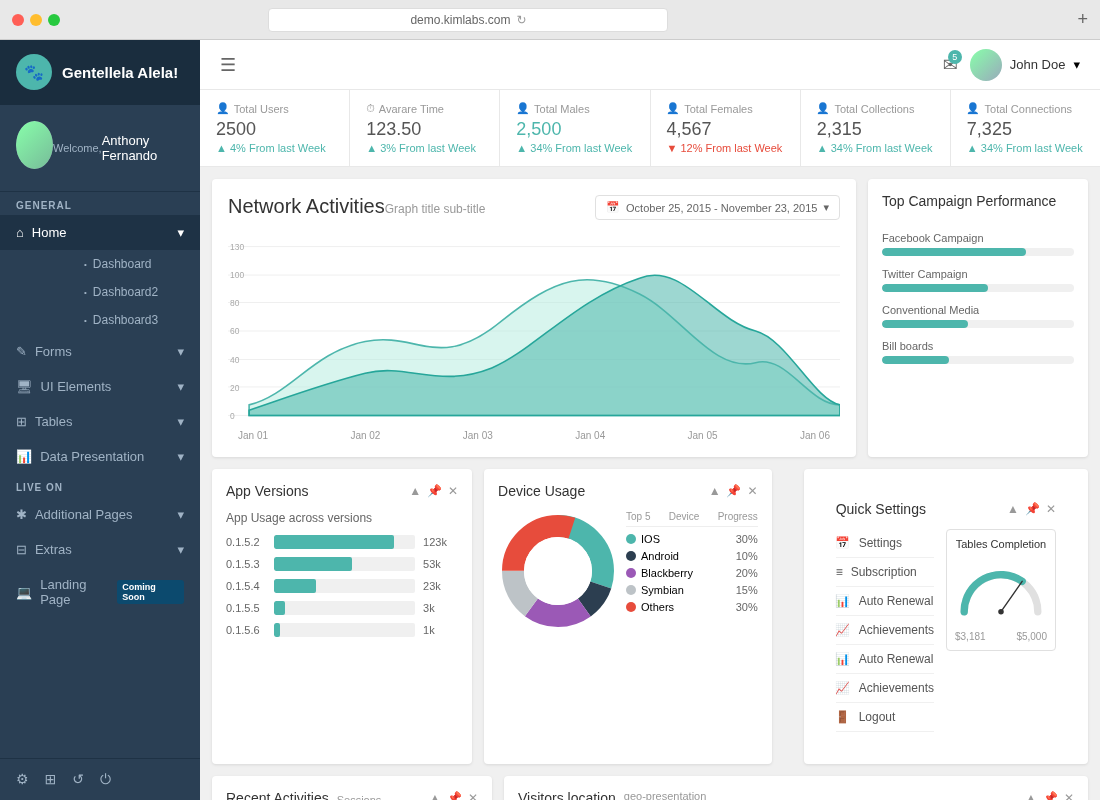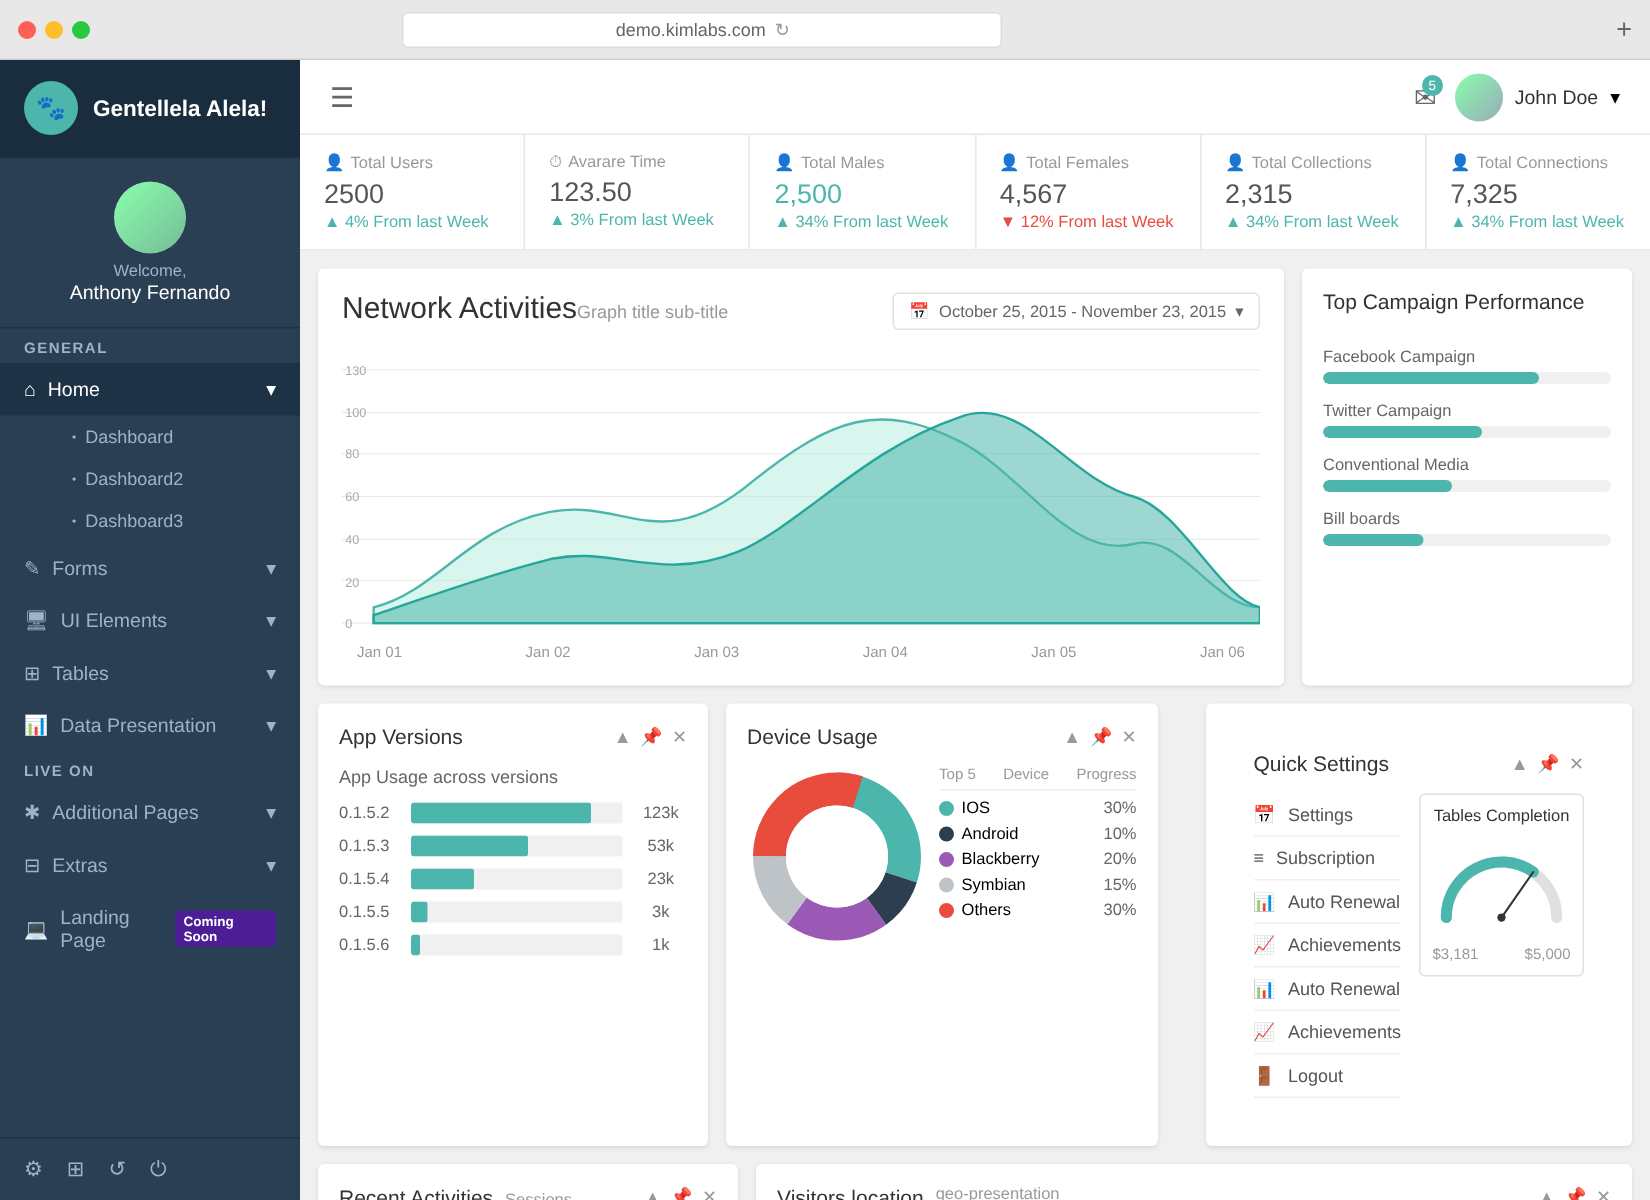--- a/index.html
+++ b/index.html
@@ -16,36 +16,36 @@
     .browser-add { margin-left: auto; color: #666; font-size: 18px; cursor: pointer; }
 
     
     .app { display: flex; height: 760px; }
 
     
     .sidebar { width: 200px; background: #2a3f54; color: white; display: flex; flex-direction: column; flex-shrink: 0; }
     .sidebar-logo { padding: 14px 16px; display: flex; align-items: center; gap: 10px; background: #1a2d3e; border-bottom: 1px solid #1a2d3e; }
     .sidebar-logo-icon { width: 36px; height: 36px; background: #4db6ac; border-radius: 50%; display: flex; align-items: center; justify-content: center; font-size: 16px; }
     .sidebar-logo-text { font-size: 15px; font-weight: 600; color: white; }
-    .sidebar-user { padding: 16px; display: flex; flex-direction: column; align-items: center; border-bottom: 1px solid #1e3245; }
+    .sidebar-user { padding: 16px; display: flex; flex-direction: row; align-items: center; border-bottom: 1px solid #1e3245; }
     .sidebar-avatar { width: 48px; height: 48px; border-radius: 50%; background: #7b8d9e; margin-bottom: 6px; overflow: hidden; display: flex; align-items: center; justify-content: center; }
     .sidebar-avatar-img { width: 48px; height: 48px; background: linear-gradient(135deg, #8fa, #7b9); border-radius: 50%; }
     .sidebar-welcome { font-size: 11px; color: #a0b3c5; }
     .sidebar-name { font-size: 13px; color: white; font-weight: 500; }
     .sidebar-label { font-size: 10px; color: #a0b3c5; letter-spacing: 1px; margin-top: 8px; padding: 0 16px; padding-bottom: 4px; font-weight: 600; }
     .sidebar-nav { flex: 1; overflow-y: auto; }
     .sidebar-item { display: flex; align-items: center; padding: 10px 16px; color: #a0b3c5; cursor: pointer; font-size: 13px; justify-content: space-between; }
     .sidebar-item.active { background: #1e3245; color: white; }
     .sidebar-item-left { display: flex; align-items: center; gap: 8px; }
-    .sidebar-sub { padding-left: 32px; }
+    .sidebar-sub { padding-left: 32px; margin-left: 36px; }
     .sidebar-sub-item { padding: 7px 16px; color: #a0b3c5; cursor: pointer; font-size: 12px; display: flex; align-items: center; gap: 6px; }
     .sidebar-sub-item::before { content: '•'; font-size: 8px; }
     .sidebar-footer { display: flex; padding: 12px 16px; border-top: 1px solid #1e3245; gap: 16px; }
     .sidebar-footer-icon { color: #a0b3c5; cursor: pointer; font-size: 14px; }
-    .badge-soon { background: #4c1d95; color: white; font-size: 9px; padding: 2px 5px; border-radius: 3px; font-weight: 600; }
+    .badge-soon { background: #0c4a6e; color: white; font-size: 9px; padding: 2px 5px; border-radius: 3px; font-weight: 600; }
 
     
     .main { flex: 1; display: flex; flex-direction: column; overflow: hidden; }
     .header { background: white; height: 50px; display: flex; align-items: center; padding: 0 20px; border-bottom: 1px solid #e8e8e8; gap: 12px; }
     .hamburger { font-size: 18px; cursor: pointer; color: #666; }
     .header-right { margin-left: auto; display: flex; align-items: center; gap: 12px; }
     .header-bell { position: relative; cursor: pointer; }
     .header-bell-icon { font-size: 18px; color: #666; }
     .bell-badge { position: absolute; top: -4px; right: -4px; background: #4db6ac; color: white; font-size: 9px; width: 14px; height: 14px; border-radius: 50%; display: flex; align-items: center; justify-content: center; }
     .header-user { display: flex; align-items: center; gap: 8px; cursor: pointer; }
@@ -100,21 +100,21 @@
     .panel-title { font-size: 14px; color: #333; font-weight: 500; }
     .panel-controls { display: flex; gap: 6px; color: #999; font-size: 12px; }
     .panel-ctrl { cursor: pointer; }
 
     
     .app-subtitle { font-size: 12px; color: #666; margin-bottom: 10px; }
     .bar-row { display: flex; align-items: center; gap: 8px; margin-bottom: 8px; }
     .bar-label { font-size: 11px; color: #666; width: 40px; flex-shrink: 0; }
     .bar-track { flex: 1; background: #f0f0f0; height: 14px; border-radius: 2px; overflow: hidden; }
     .bar-fill { height: 14px; border-radius: 2px; background: #4db6ac; }
-    .bar-value { font-size: 11px; color: #666; width: 35px; text-align: center; }
+    .bar-value { font-size: 11px; color: #666; width: 35px; text-align: left; }
 
     
     .device-top { display: flex; gap: 8px; }
     .donut-container { width: 120px; height: 120px; flex-shrink: 0; }
     .device-legend { flex: 1; }
     .device-header-row { display: flex; justify-content: space-between; font-size: 10px; color: #999; margin-bottom: 6px; padding-bottom: 4px; border-bottom: 1px solid #eee; }
     .legend-item { display: flex; align-items: center; justify-content: space-between; margin-bottom: 5px; font-size: 11px; }
     .legend-left { display: flex; align-items: center; gap: 5px; }
     .legend-dot { width: 10px; height: 10px; border-radius: 50%; flex-shrink: 0; }
     .legend-pct { color: #666; }

